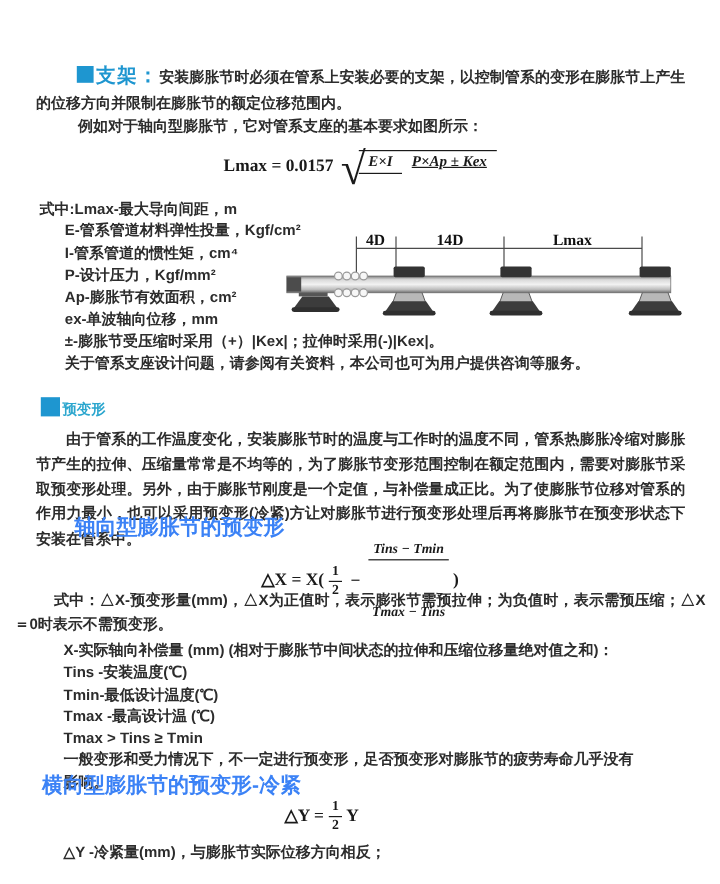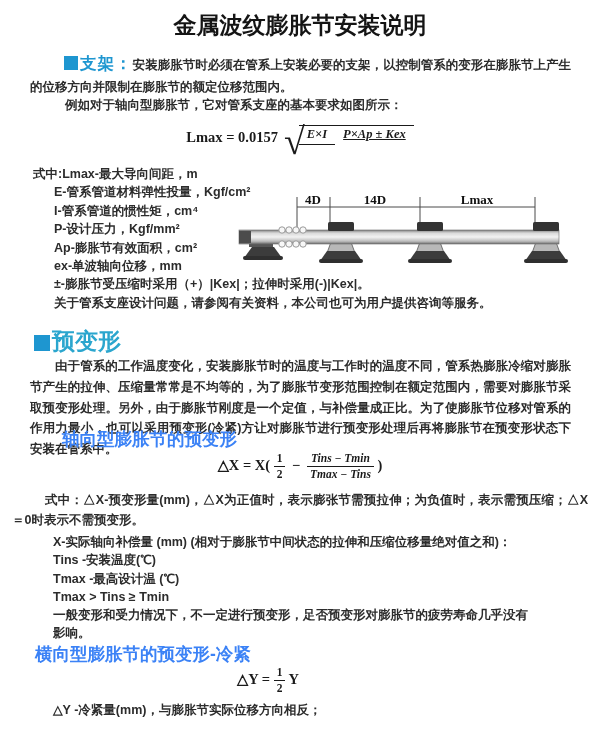--- a/index.html
+++ b/index.html
@@ -31,21 +31,21 @@
     background: #1e96d0;
     vertical-align: -1px;
     margin-right: 2px;
   }
   .marker.big { width: 16px; height: 16px; vertical-align: -2px; }
   .sec-head-inline {
     font-size: 16.5px; font-weight: bold; color: #1e96d0;
     letter-spacing: 1px;
   }
   .h2 {
-    font-size: 23px; font-weight: bold; color: #2ba6ce;
+    font-size: 12px; font-weight: bold; color: #2ba6ce;
     line-height: 22px; margin: 0;
   }
   .h3 {
     font-size: 17.5px; font-weight: bold; color: #3b82f6;
     line-height: 22px; margin: 0;
   }
 
   .para {
     margin: 0; text-align: justify;
     line-height: 19px;
@@ -89,32 +89,31 @@
   .radicand .num { border-bottom: 1.4px solid #1a1a1a; padding: 1px 8px 2px; }
   .radicand .den { padding: 1px 8px 0; text-decoration: underline; }
 
   .frac {
     display: inline-flex; flex-direction: column;
     vertical-align: middle; text-align: center;
     font-size: 11.5px; line-height: 13px;
   }
   .frac .num { border-bottom: 1.3px solid #1a1a1a; padding: 0 3px 1px; }
   .frac .den { padding: 1px 3px 0; }
-  .frac.it { font-style: italic; }
+  .frac.it { font-style: italic; gap: 36px; }
   .f-op { margin: 0 3px; }
 
   
   .diagram { top: 192px; left: 236px; }
 </style>
 </head>
 <body>
 
 <div class="page">
 
-  <h1 class="abs title">金属波纹膨胀节安装说明</h1>
 
   <p class="abs para p-support">
     <span class="marker"></span><span class="sec-head-inline">支架：</span><span class="body-run">安装膨胀节时必须在管系上安装必要的支架，以控制管系的变形在膨胀节上产生的位移方向并限制在膨胀节的额定位移范围内。</span>
   </p>
   <p class="abs para p-example">例如对于轴向型膨胀节，它对管系支座的基本要求如图所示：</p>
 
   <div class="abs formula f-lmax">
     <span>Lmax = 0.0157</span><span class="sqrt">
         <span class="radical">√</span>
         <span class="radicand">
@@ -223,20 +222,21 @@
         <span class="den">Tmax − Tins</span>
       </span>
     <span>)</span>
   </div>
 
   <p class="abs para p-axial-where">式中：△X-预变形量(mm)，△X为正值时，表示膨张节需预拉伸；为负值时，表示需预压缩；△X＝0时表示不需预变形。</p>
 
   <div class="abs axial-lines">
     <div>X-实际轴向补偿量 (mm) (相对于膨胀节中间状态的拉伸和压缩位移量绝对值之和)：</div>
     <div>Tins -安装温度(℃)</div>
+    <div>Tmin-最低设计温度(℃)</div>
     <div>Tmax -最高设计温 (℃)</div>
     <div>Tmax &gt; Tins ≥ Tmin</div>
     <div>一般变形和受力情况下，不一定进行预变形，足否预变形对膨胀节的疲劳寿命几乎没有影响。</div>
   </div>
 
   <h3 class="abs h3" style="top:643px; left:35px;">横向型膨胀节的预变形-冷紧</h3>
 
   <div class="abs formula f-dy">
     <span>△Y =</span>
     <span class="frac">

